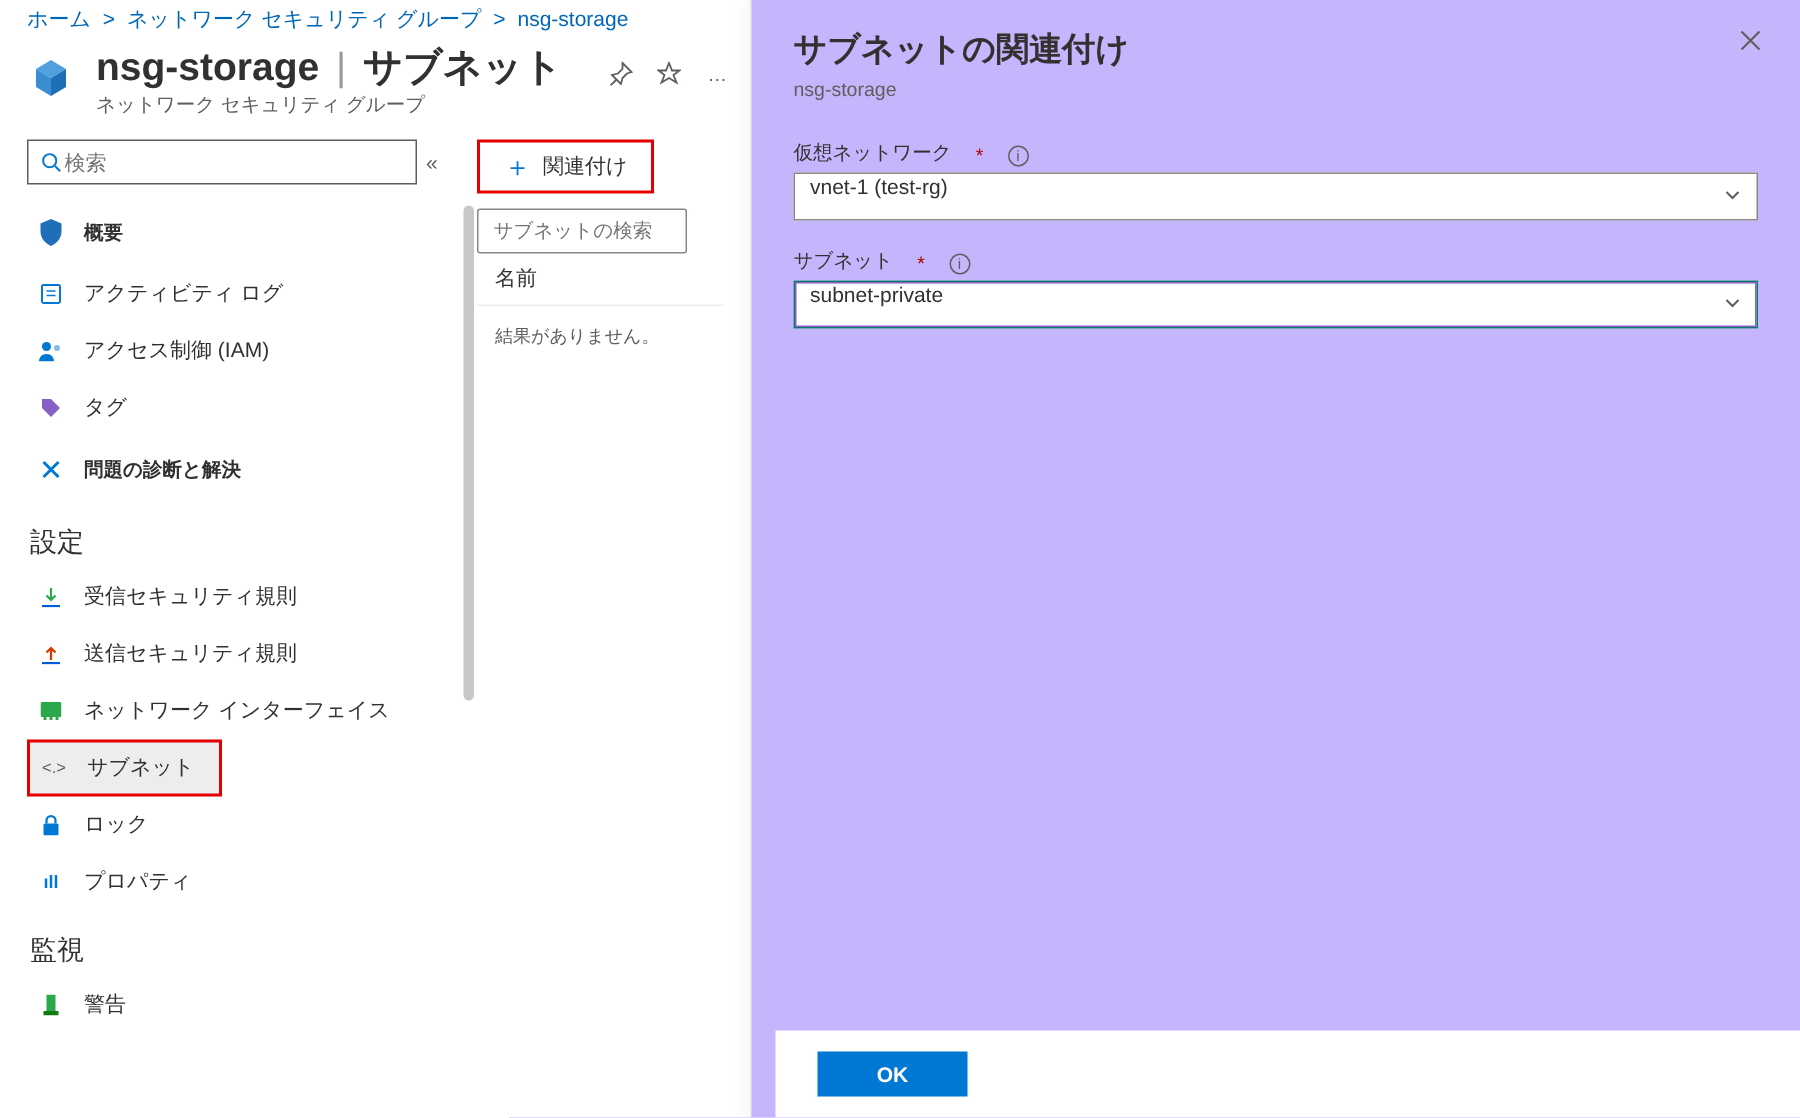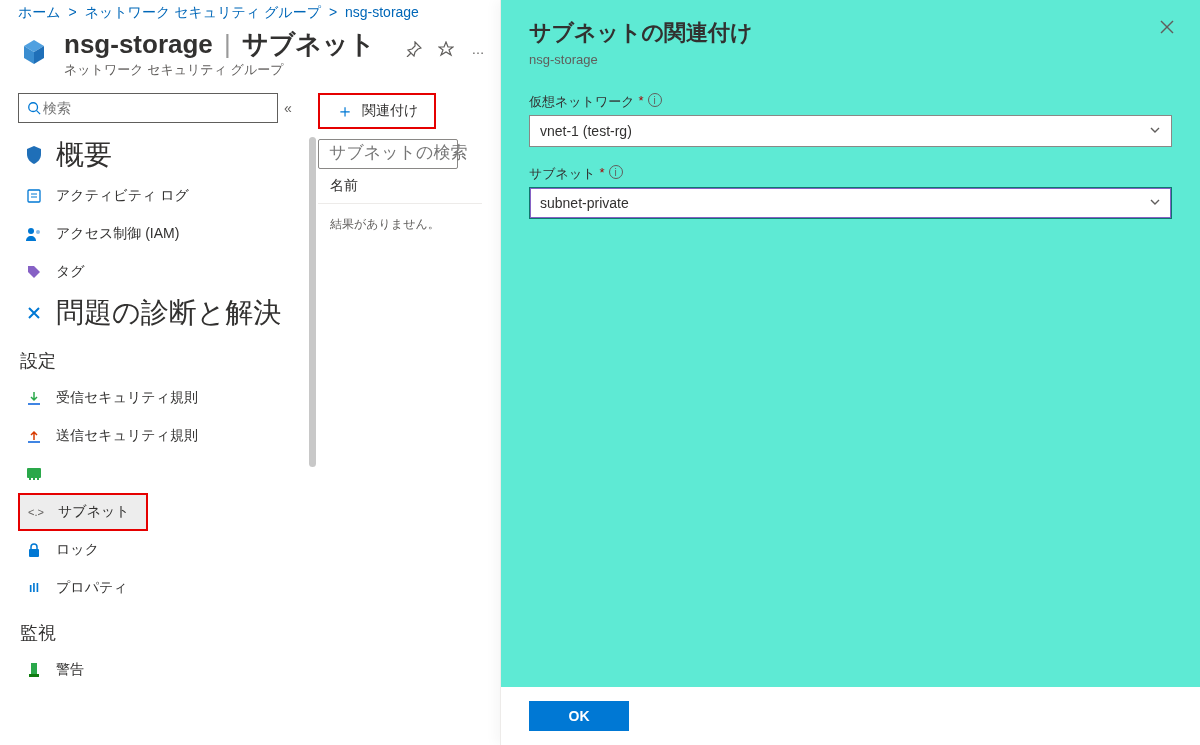--- a/index.html
+++ b/index.html
@@ -27,51 +27,51 @@
 
   
   .search-wrap { display: flex; align-items: center; gap: 6px; }
   .search { display:flex; align-items:center; width:260px; height:30px; border:1px solid #605e5c; padding:0 8px; color:#605e5c; }
   .search input { border:none; outline:none; flex:1; font-size:14px; color:#323130; background:transparent; }
   .collapse-chev { color:#605e5c; font-size:14px; cursor:pointer; }
 
   
   .nav { margin-top: 10px; }
   .nav-item { display:flex; align-items:center; height:38px; padding:0 4px; cursor:pointer; font-size:14px; }
-  .nav-item.big { font-size:28px; font-weight:400; height:44px; }
+  .nav-item.big { font-size:13px; font-weight:700; height:44px; }
   .nav-item .ic { width:24px; display:inline-flex; justify-content:center; margin-right:10px; font-size:14px; }
   .nav-section { font-size:18px; font-weight:400; color:#323130; margin:14px 0 6px 2px; }
   .nav-item.selected { background:#ededed; }
   .highlight-red { border:2px solid #e50000; }
 
   .scroll-thumb { position:absolute; right:-6px; top:44px; width:7px; height:330px; background:#c8c8c8; border-radius:4px; }
 
   
   .cmd-bar { display:flex; gap:8px; margin-top:0; }
   .cmd-btn { height:36px; padding:0 16px; display:inline-flex; align-items:center; gap:8px; border:1px solid #fff; font-size:14px; cursor:pointer; color:#323130; }
   .cmd-btn.redbox { border:2px solid #e50000; }
   .cmd-plus { color:#0078d4; font-size:18px; font-weight:400; line-height:1; }
 
   .list-search { margin-top:10px; display:flex; align-items:center; height:30px; border:1px solid #8a8886; border-radius:2px; padding:0 8px; color:#605e5c; width:140px; }
-  .list-search input{ border:none; outline:none; flex:1; font-size:17px; color:#605e5c; background:transparent;font-family:Liberation Mono, monospace; }
+  .list-search input{ border:none; outline:none; flex:1; font-size:13px; color:#605e5c; background:transparent; }
   .list-header { margin-top:0; padding:8px 12px; font-size:14px; border-bottom:1px solid #edebe9; }
   .list-empty { padding:12px; font-size:12px; color:#605e5c; }
 
   
-  .flyout { position:absolute; top:0; bottom:0; right:0; width:700px; background:#5eead4; border-left:1px solid #edebe9; box-shadow:-4px 0 12px rgba(0,0,0,.04); padding:18px 28px 70px; }
+  .flyout { position:absolute; top:0; bottom:0; right:0; width:700px; background:#c4b5fd; border-left:1px solid #edebe9; box-shadow:-4px 0 12px rgba(0,0,0,.04); padding:18px 28px 70px; }
   .fly-title { font-size:22px; font-weight:600; }
   .fly-sub { font-size:13px; color:#605e5c; margin-top:4px; margin-bottom:26px; }
   .fly-close { position:absolute; top:18px; right:24px; cursor:pointer; color:#605e5c; }
-  .field-label { font-size:13px; color:#323130; margin-bottom:4px; display:flex; align-items:flex-start; gap:4px; }
+  .field-label { font-size:13px; color:#323130; margin-bottom:4px; display:flex; align-items:flex-end; gap:16px; }
   .req { color:#a80000; }
   .info-ic { width:14px; height:14px; border:1px solid #605e5c; border-radius:50%; display:inline-flex; align-items:center; justify-content:center; font-size:10px; color:#605e5c; }
-  .dd { height:32px; border:1px solid #8a8886; padding:0 30px 0 10px; display:flex; align-items:center; font-size:14px; position:relative; margin-bottom:18px; cursor:pointer; background:#fff; }
+  .dd { height:32px; border:1px solid #8a8886; padding:0 30px 0 10px; display:flex; font-size:14px; position:relative; margin-bottom:18px; cursor:pointer; background:#fff; }
   .dd.focus { border:1px solid #0f766e; box-shadow:0 0 0 1px #8661c5 inset; }
   .dd .chev { position:absolute; right:10px; top:8px; }
-  .fly-footer { position:absolute; left:0; right:0; bottom:0; padding:14px 28px; background:#fff; }
+  .fly-footer { position:absolute; left:16px; right:0; bottom:0; padding:14px 28px; background:#fff; }
   .btn-primary { background:#0078d4; color:#fff; border:none; height:30px; width:100px; font-size:14px; font-weight:600; cursor:pointer; }
 
   svg { display:block; }
 </style>
 </head>
 <body>
 
 <div class="breadcrumb">
   <a href="#">ホーム</a>
   <span class="sep">&gt;</span>
@@ -193,20 +193,21 @@
       </div>
       <div class="nav-item">
         <span class="ic">
           <svg width="14" height="12" viewBox="0 0 14 12">
               <rect width="14" height="10" rx="1" fill="#2aa84a"></rect>
               <rect x="2" y="10" width="2" height="2" fill="#2aa84a"></rect>
               <rect x="6" y="10" width="2" height="2" fill="#2aa84a"></rect>
               <rect x="10" y="10" width="2" height="2" fill="#2aa84a"></rect>
             </svg>
         </span>
+        <span>ネットワーク インターフェイス</span>
       </div>
       <div class="nav-item selected highlight-red" style="width:130px;">
         <span class="ic" style="font-size:11px;color:#605e5c;">&lt;.&gt;</span>
         <span>サブネット</span>
       </div>
       <div class="nav-item">
         <span class="ic">
           <svg width="12" height="14" viewBox="0 0 12 14">
               <rect x="1" y="6" width="10" height="8" rx="1" fill="#0078d4"></rect>
               <path d="M3 6V4a3 3 0 016 0v2" fill="none" stroke="#0078d4" stroke-width="1.5"></path>

